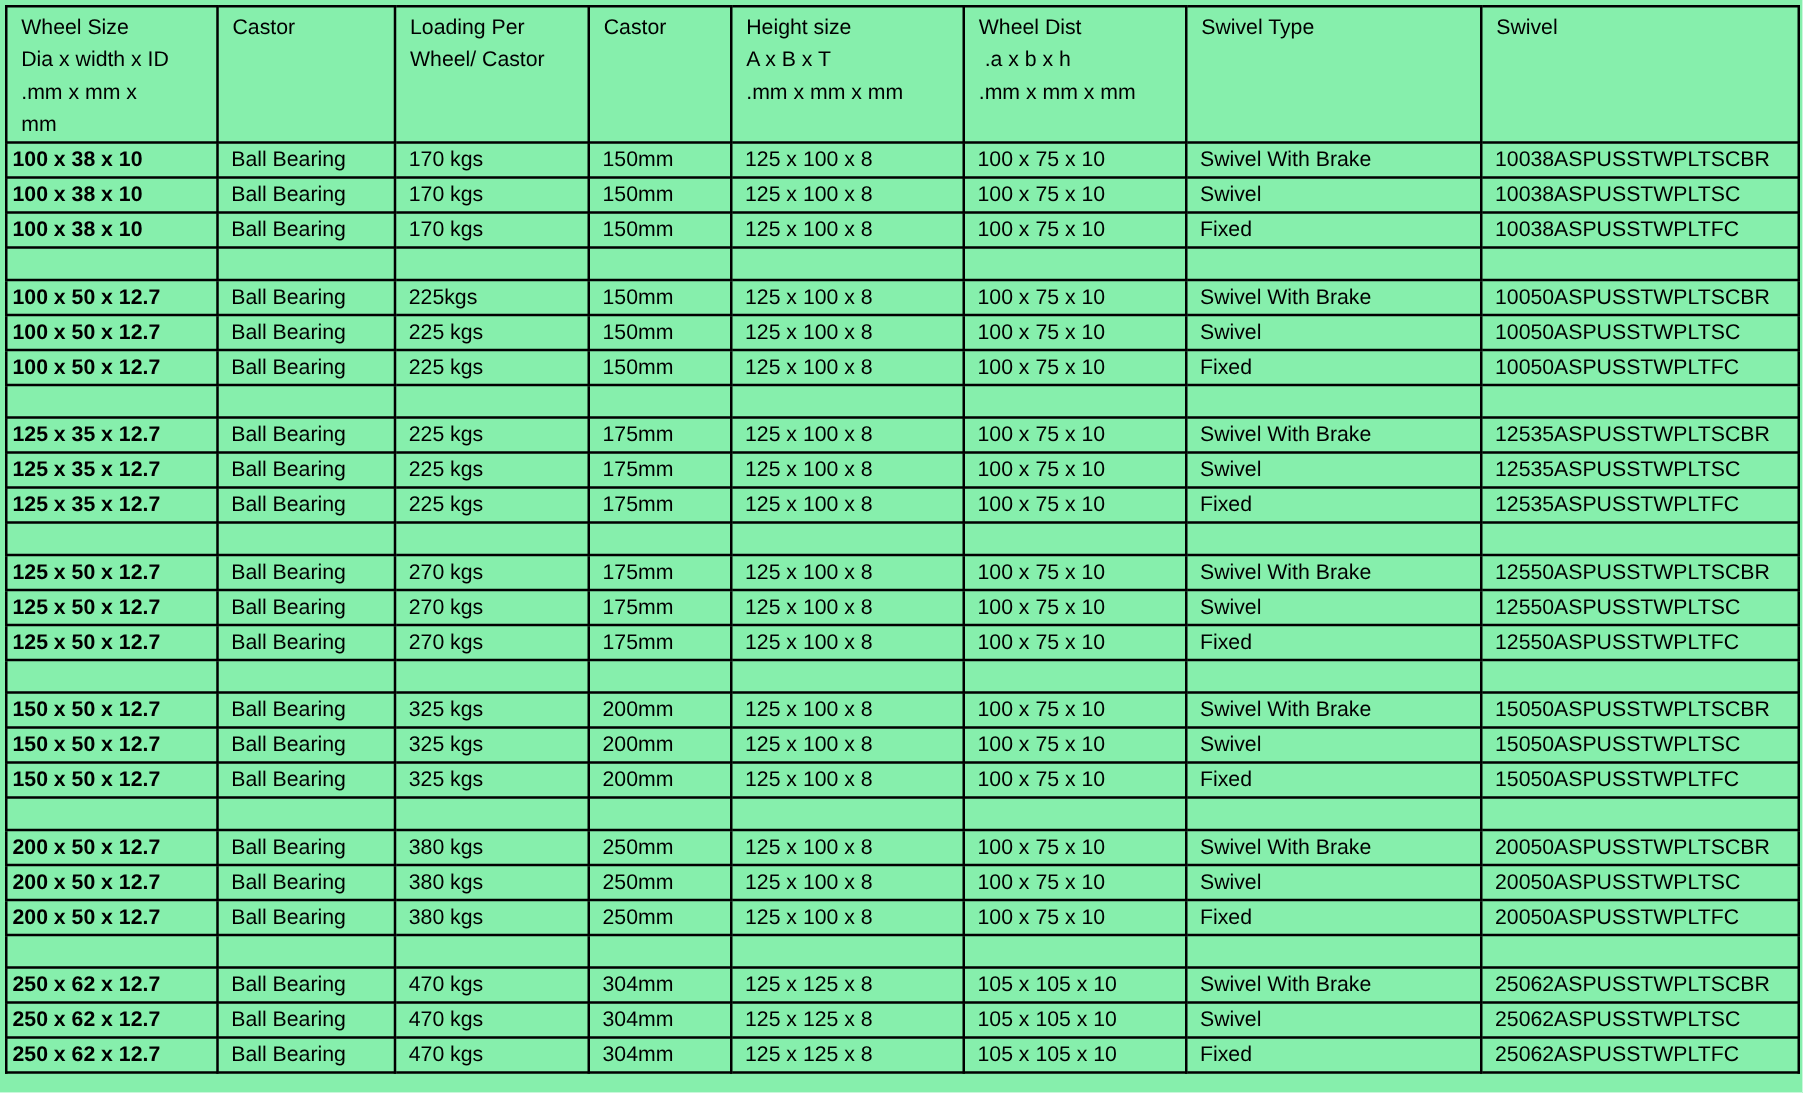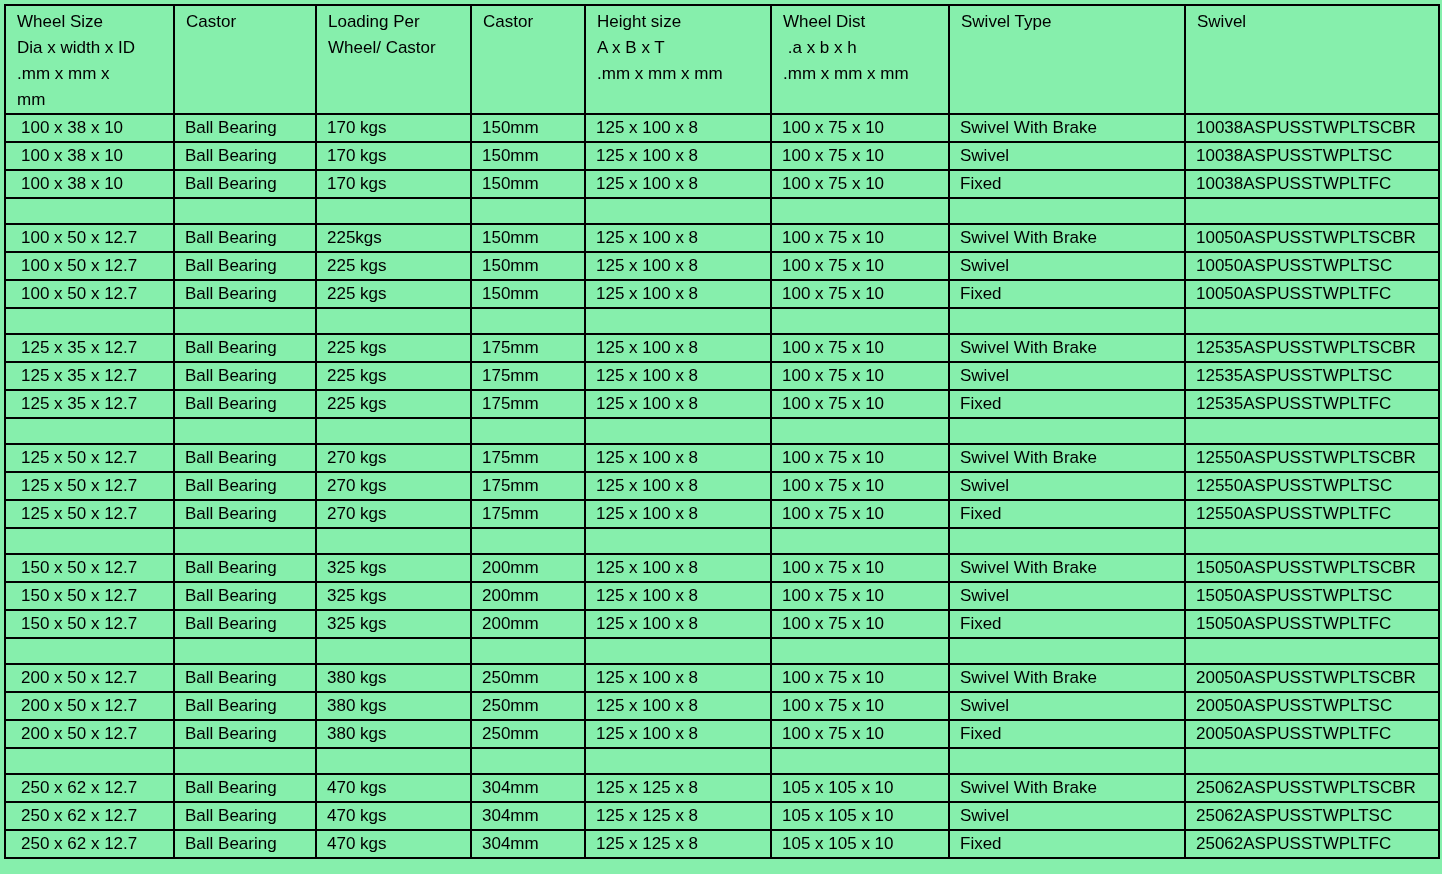--- a/index.html
+++ b/index.html
@@ -44,21 +44,21 @@
     line-height: 26px;
     height: 104px;
     padding: 3px 4px 0 11px;
   }
   td {
     font-size: 17px;
     height: 26px;
     padding: 0 4px 0 10px;
     vertical-align: middle;
   }
-  td.c0 { padding-left: 15px; }
+  td.c0 { padding-left: 4px; font-weight: bold; }
   tr.spacer td { height: 24px; }
 </style>
 </head>
 <body>
 
 <div class="page">
   <table class="spec-table">
     <colgroup>
       <col class="w0">
         <col class="w1">

